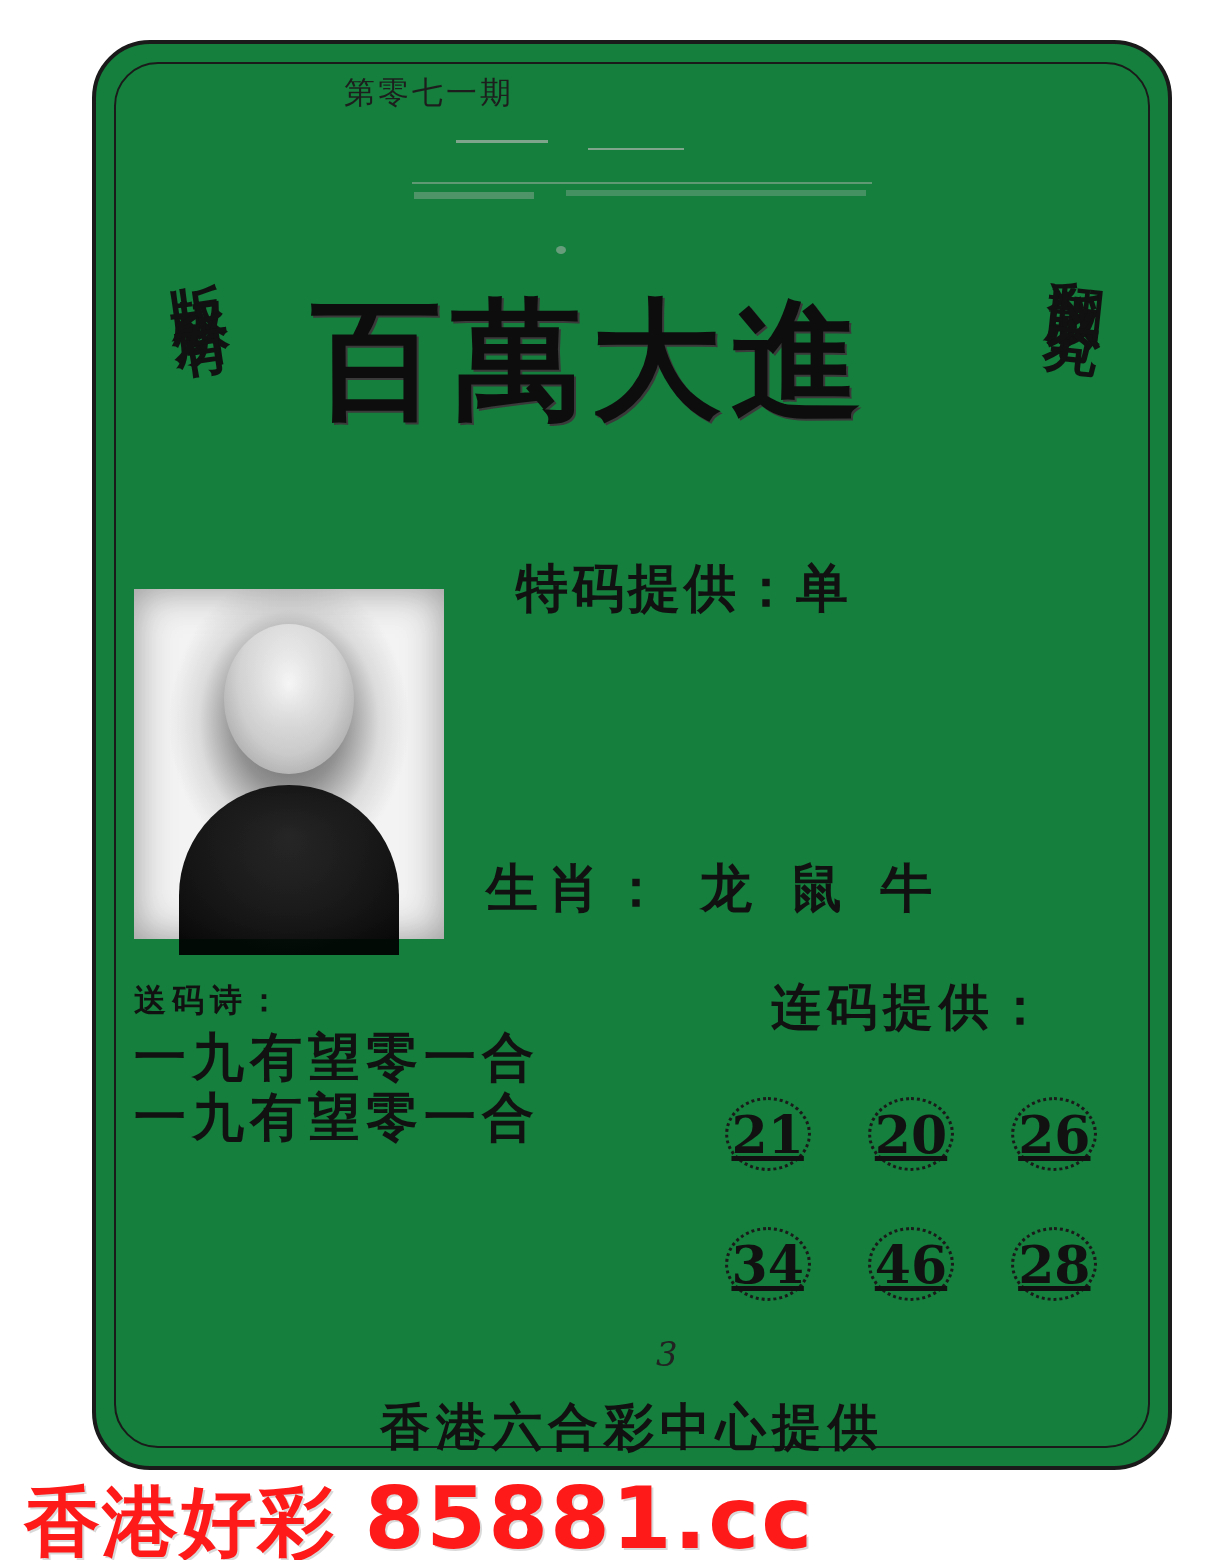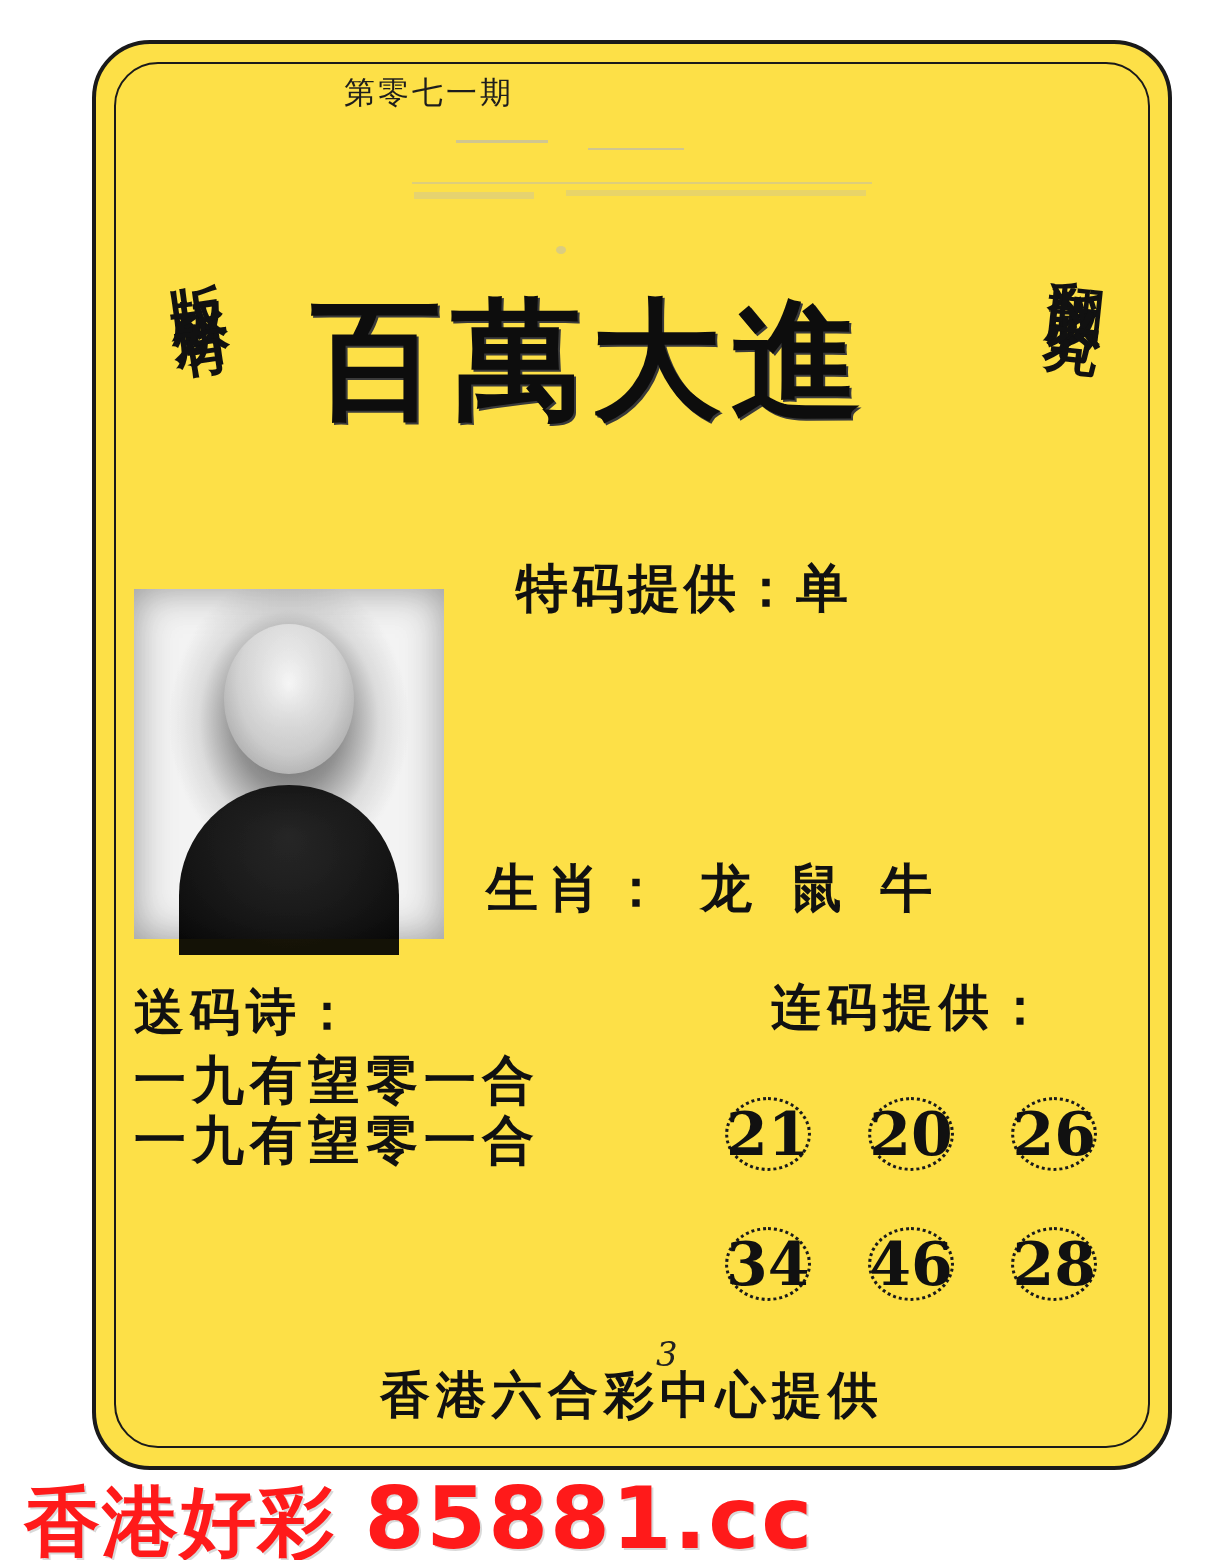--- a/index.html
+++ b/index.html
@@ -18,21 +18,21 @@
   
   #card {
     position: absolute;
     left: 92px;
     top: 40px;
     width: 1080px;
     height: 1430px;
     border: 4px solid #1a1a1a;
     border-radius: 58px;
     box-sizing: border-box;
-    background: #fde047;
+    background: #15803d;
   }
   #card-inner {
     position: absolute;
     left: 18px;
     top: 18px;
     right: 18px;
     bottom: 18px;
     border: 2px solid #1a1a1a;
     border-radius: 44px;
     box-sizing: border-box;
@@ -183,21 +183,21 @@
   .ball.dashed { border-style: dotted; }
 
   
   #poem {
     position: absolute;
     left: 38px;
     top: 935px;
     color: #111;
   }
   #poem-title {
-    font-size: 50px;
+    font-size: 32px;
     font-weight: 700;
     letter-spacing: 6px;
     margin-bottom: 4px;
   }
   .poem-line {
     font-size: 52px;
     font-weight: 700;
     letter-spacing: 6px;
     line-height: 1.15;
     white-space: nowrap;
@@ -216,38 +216,38 @@
     letter-spacing: 6px;
     color: #111;
     text-align: center;
   }
   .lianma-row {
     display: flex;
     justify-content: space-around;
     align-items: center;
     margin-top: 56px;
   }
-  .lianma-row .ball { width: 86px; height: 74px; font-size: 60px; }
+  .lianma-row .ball { width: 86px; height: 74px; font-size: 52px; text-decoration: underline; }
 
   
   #stray-mark {
     position: absolute;
     left: 560px;
     top: 1290px;
     font-size: 34px;
     color: #222;
     font-style: italic;
   }
 
   
   #card-footer {
     position: absolute;
     left: 0;
     right: 0;
-    top: 1318px;
+    top: 1350px;
     text-align: center;
     font-size: 50px;
     font-weight: 700;
     letter-spacing: 6px;
     color: #111;
   }
 
   
   #watermark {
     position: absolute;

